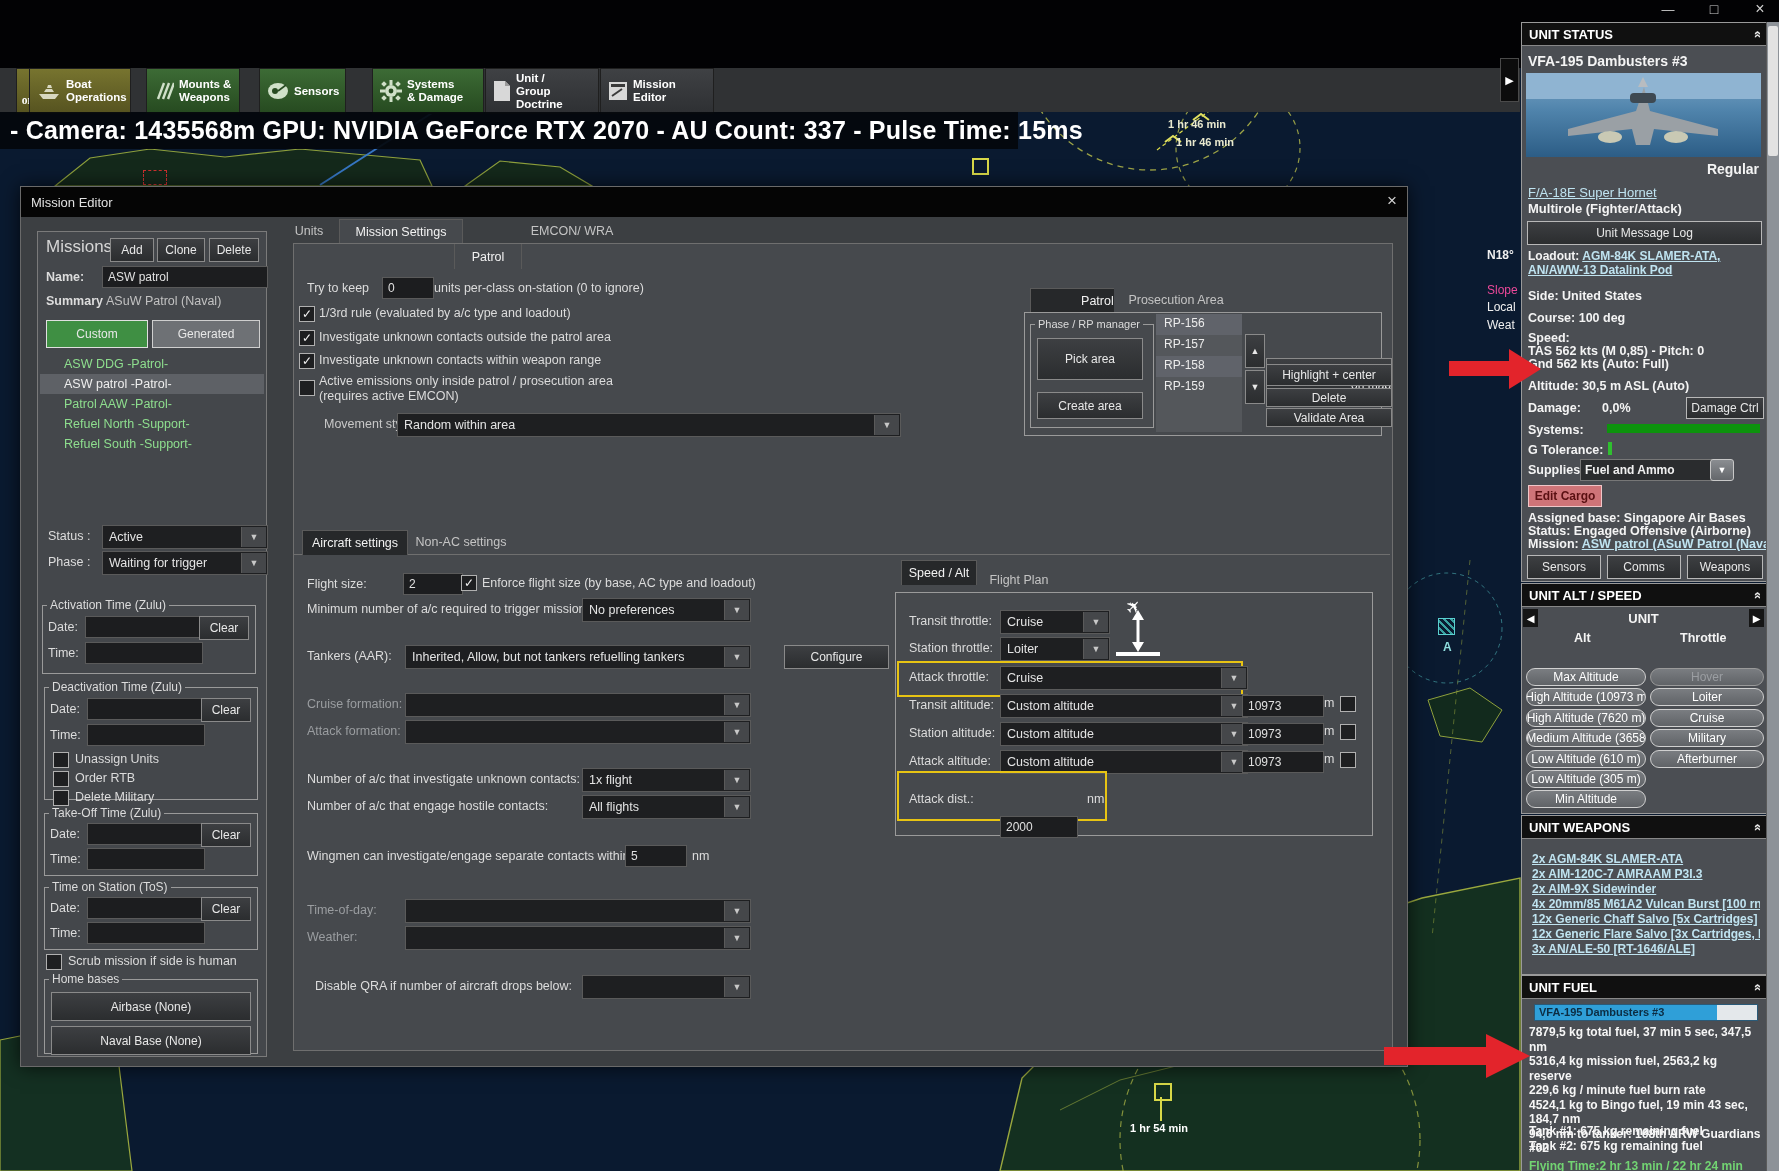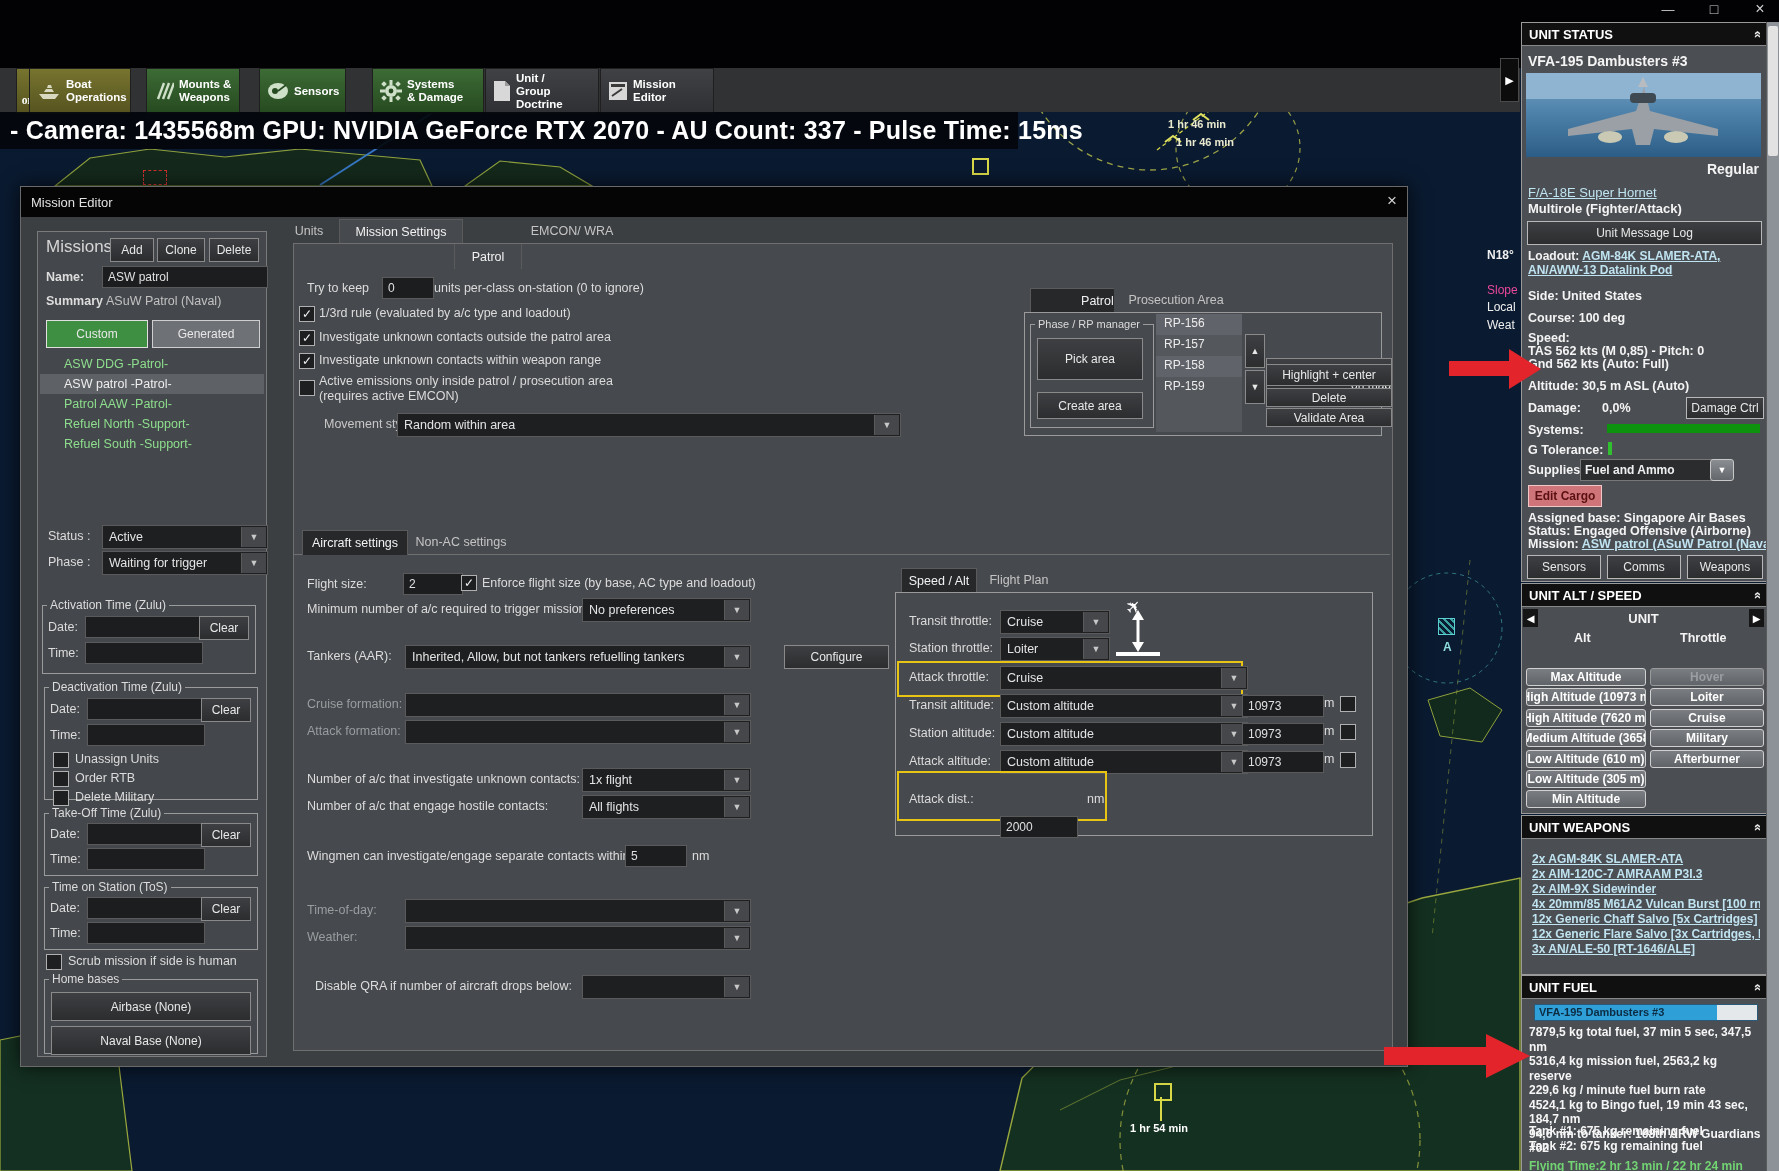--- a/index.html
+++ b/index.html
@@ -40,21 +40,21 @@
   .ybox{position:absolute;border:2px solid #e8c413;pointer-events:none;}
   
   .sp{position:absolute;left:1521px;width:245px;background:#4b4e53;border:1px solid #9a9a9a;z-index:40;}
   .sp-h{position:relative;height:22px;background:#101010;border-bottom:1px solid #888;
         display:flex;align-items:center;justify-content:space-between;padding:0 7px;
         font-weight:bold;font-size:13px;color:#ffffff;}
   .chev{transform:rotate(-90deg);font-size:13px;color:#e8e8e8;font-weight:bold;}
   .sbtxt{position:absolute;font-size:12.5px;font-weight:bold;color:#f4f4f4;white-space:nowrap;}
   .link{color:#bfe3f0;text-decoration:underline;}
   .sbtn{position:absolute;background:linear-gradient(#7a7d81,#606367);border:1px solid #d0d0d0;
-        border-radius:3px;color:#ffffff;font-weight:bold;font-size:12px;
+        border-radius:9px;color:#ffffff;font-weight:normal;font-size:12px;
         display:flex;align-items:center;justify-content:center;white-space:nowrap;overflow:hidden;}
   .sbtn.dis{color:#9b9ea2;border-color:#9a9a9a;}
   .wlink{position:absolute;left:10px;font-size:12px;font-weight:bold;color:#bfe3f0;
          text-decoration:underline;white-space:nowrap;overflow:hidden;width:228px;}
   
   #toolbar{position:absolute;left:0;top:68px;width:1520px;height:44px;background:#303234;z-index:10;}
   .tbtn{position:absolute;top:0;height:44px;display:flex;align-items:center;border:1px solid #1f1f1f;
         color:#fff;font-size:11.5px;font-weight:bold;line-height:13px;}
   .tbtn .ic{margin:0 5px 0 7px;display:flex;align-items:center;justify-content:center;}
   .tb-olive{background:linear-gradient(#77742f,#565320);}
@@ -397,21 +397,21 @@
       <div class="lbl dim" style="left:13px;top:686px;">Weather:</div>
       <div class="dd" style="left:111px;top:682px;width:332px;">
         <span class="ar">▼</span>
       </div>
 
       <div class="lbl" style="left:21px;top:735px;">Disable QRA if number of aircraft drops below:</div>
       <div class="dd" style="left:288px;top:731px;width:155px;">
         <span class="ar">▼</span>
       </div>
 
-      <div class="tab on2" style="left:607px;top:324px;width:74px;">Speed / Alt</div>
+      <div class="tab on2" style="left:607px;top:316px;width:74px;">Speed / Alt</div>
       <div class="tab" style="left:685px;top:324px;width:80px;background:#46494d;border:none;">Flight Plan</div>
       <div class="abs" style="left:601px;top:348px;width:476px;height:242px;border:1px solid #9a9a9a;"></div>
 
       <div class="lbl" style="left:615px;top:370px;">Transit throttle:</div>
       <div class="dd" style="left:706px;top:366px;width:96px;">
         <span>Cruise</span>
         <span class="ar">▼</span>
       </div>
       <div class="lbl" style="left:615px;top:397px;">Station throttle:</div>
       <div class="dd" style="left:706px;top:393px;width:96px;">

